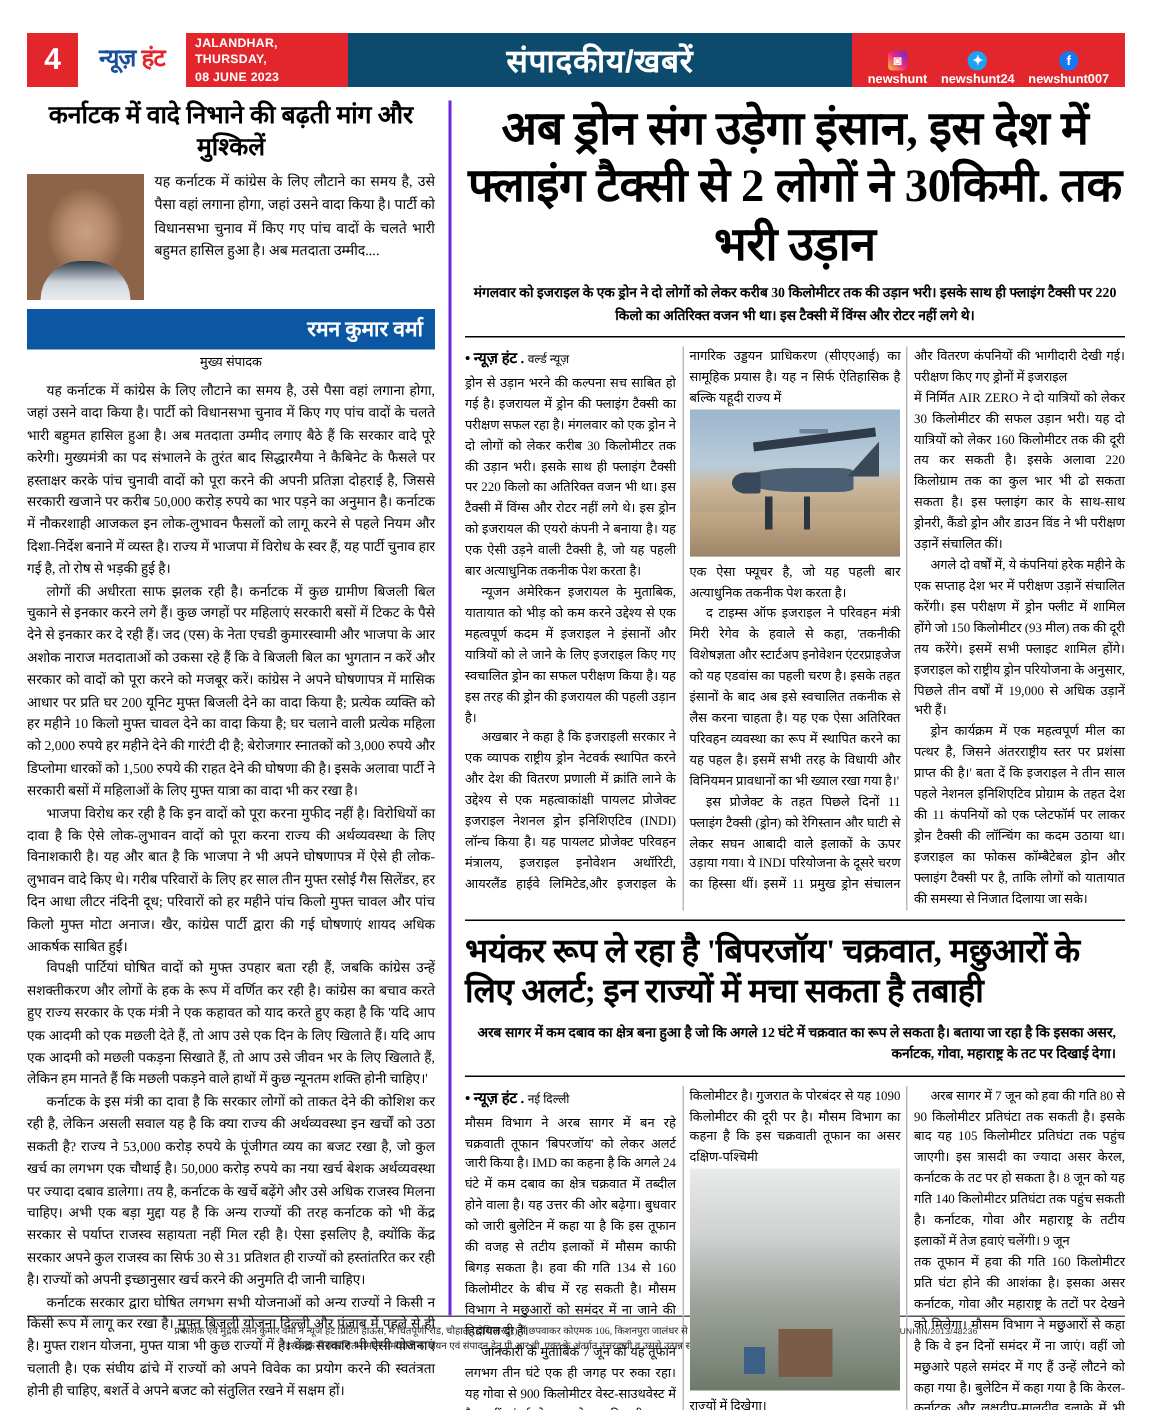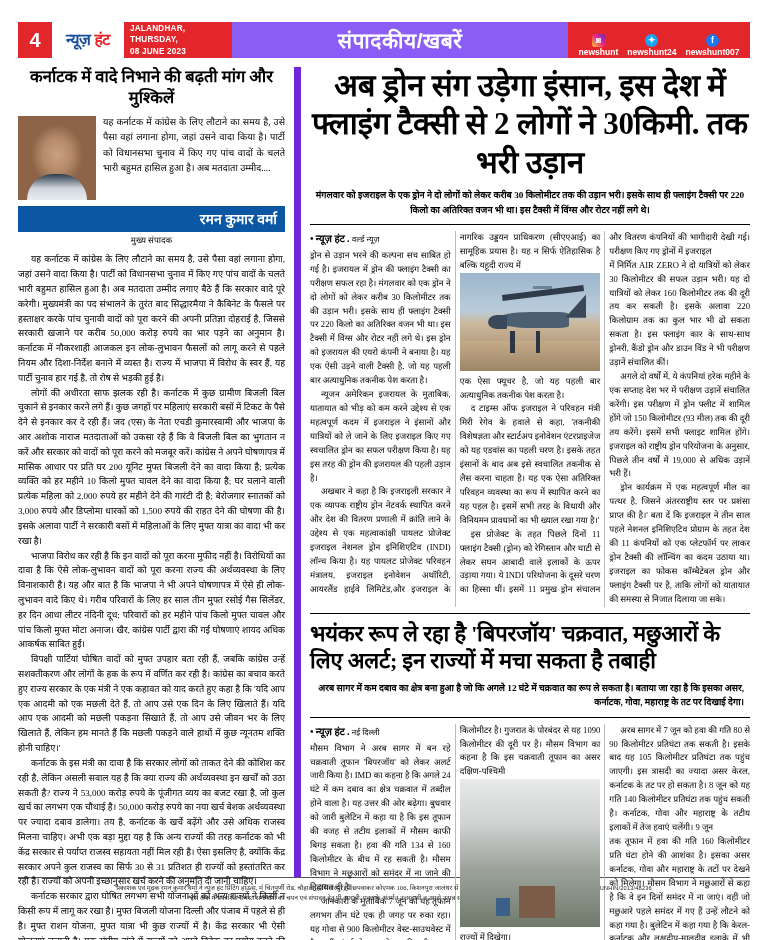--- a/index.html
+++ b/index.html
@@ -65,21 +65,21 @@
     flex-direction: column;
     justify-content: center;
     padding-left: 6px;
     font-family: "Liberation Sans", sans-serif;
     font-weight: bold;
     font-size: 8.2px;
     letter-spacing: 0.2px;
     line-height: 1.35;
   }
   .mh-section {
-    background: #8b5cf6;
+    background: #0c4a6e;
     flex: 1 1 auto;
     display: flex;
     align-items: center;
     justify-content: center;
     color: #ffffff;
     font-family: "Liberation Sans", sans-serif;
     font-weight: bold;
     font-size: 21px;
     letter-spacing: 0.5px;
   }
@@ -115,21 +115,21 @@
 
   
   .content {
     display: flex;
     margin: 9px 18px 0 18px;
     height: 810px;
   }
   .col-left {
     width: 283px;
     padding-right: 9px;
-    border-right: 7px solid #6d28d9;
+    border-right: 2px solid #6d28d9;
   }
   .col-right {
     flex: 1;
     padding-left: 9px;
   }
 
   
   .ed-title {
     font-family: "Liberation Serif", serif;
     font-weight: bold;

